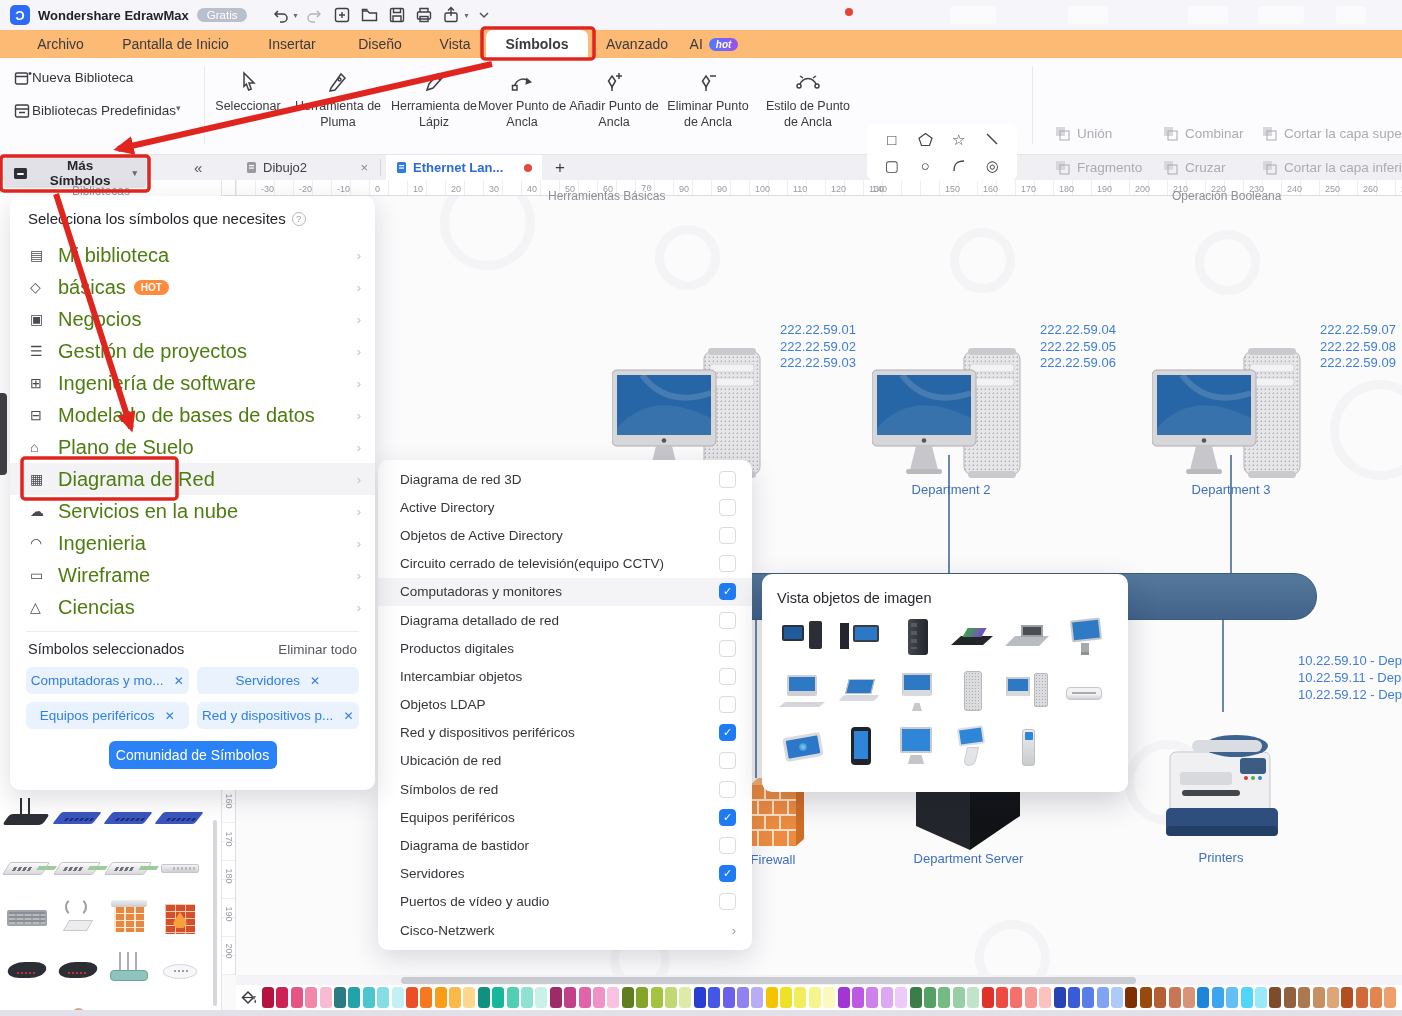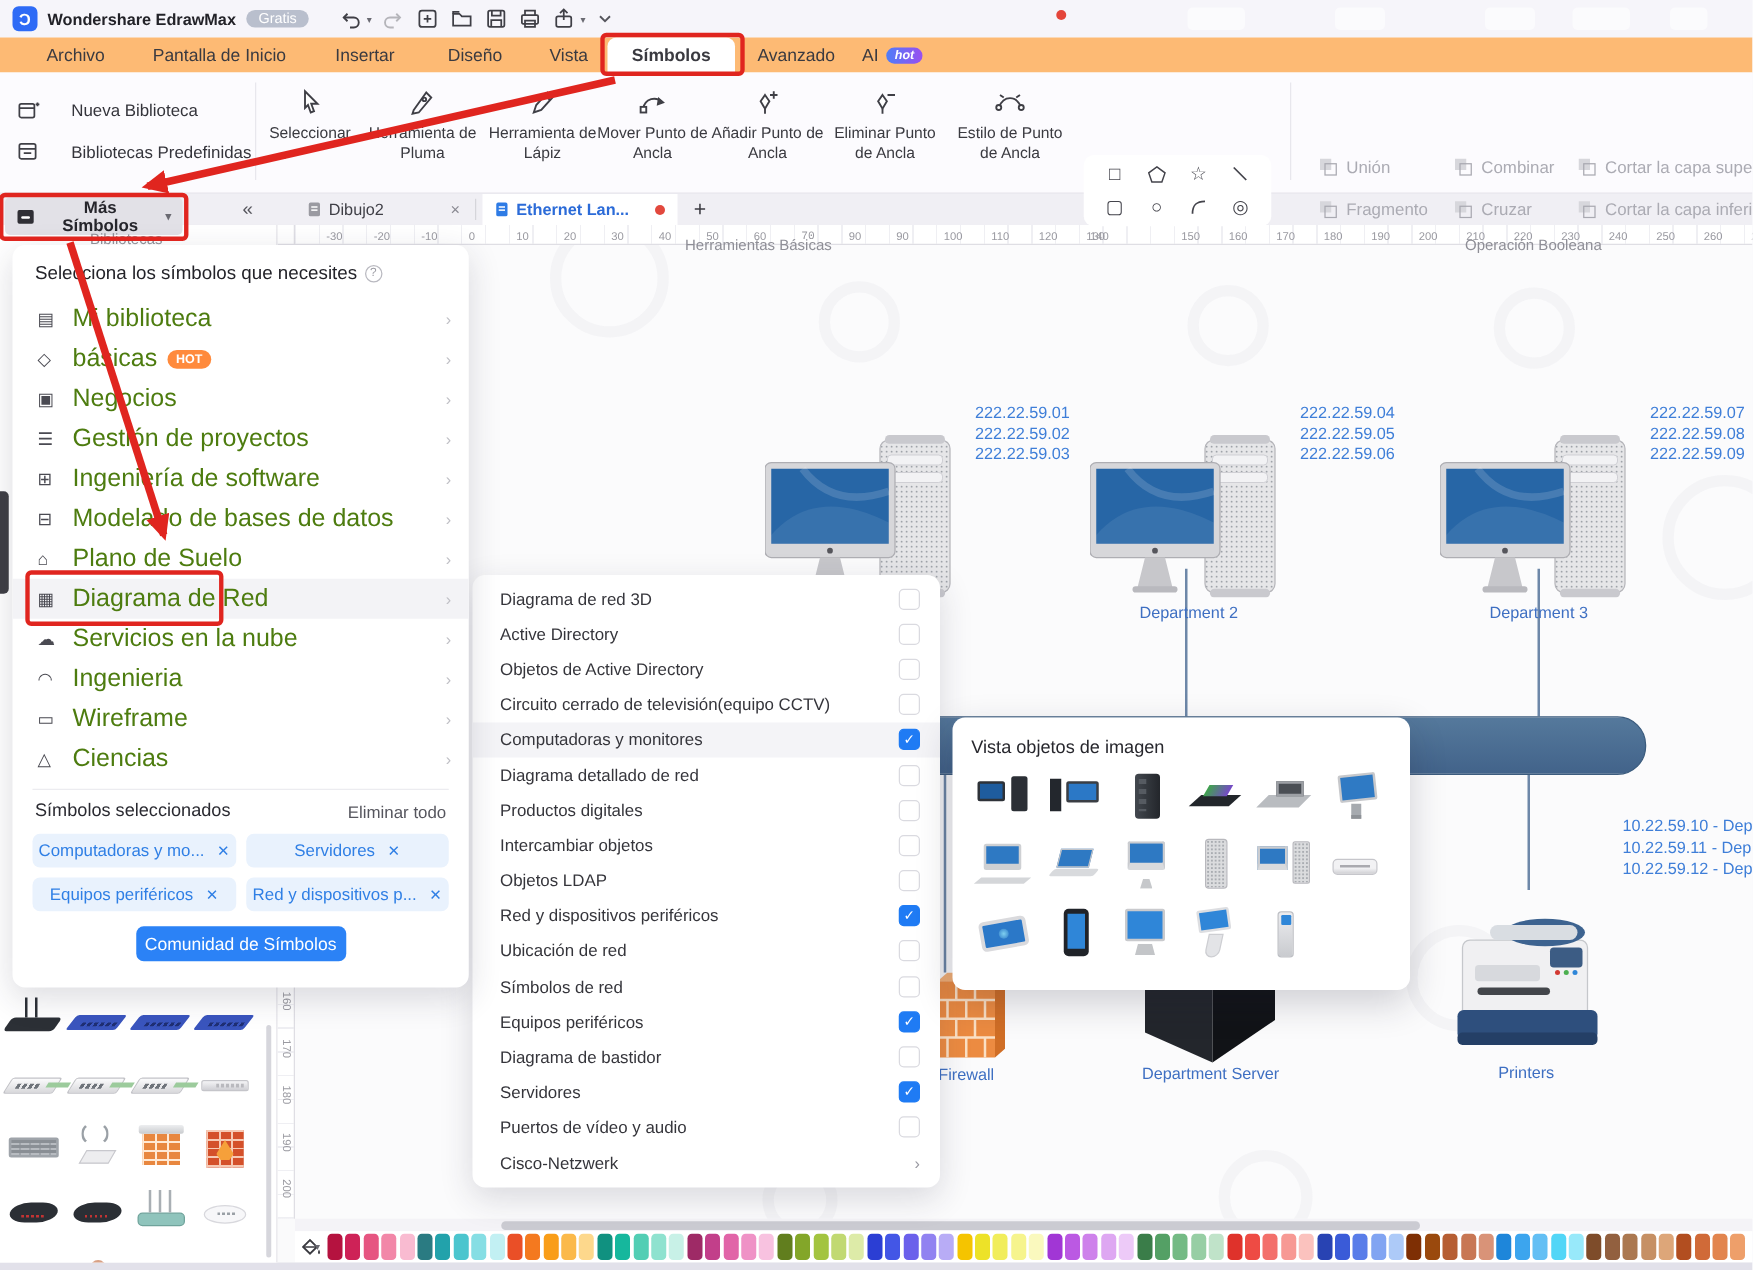--- a/index.html
+++ b/index.html
@@ -20,21 +20,21 @@
 #menubar{position:absolute;top:30px;left:0;width:100%;height:28px;background:#fdba74;display:flex;align-items:stretch;padding-left:18px;z-index:8;list-style:none}
 #menubar li{display:flex;align-items:center;justify-content:center;font-size:14px;color:#3A3A40}
 #menubar li:nth-of-type(1){width:85px}#menubar li:nth-of-type(2){width:145px}#menubar li:nth-of-type(3){width:88px}
 #menubar li:nth-of-type(4){width:88px}#menubar li:nth-of-type(5){width:62px}#menubar li:nth-of-type(6){width:102px}
 #menubar li:nth-of-type(7){width:98px}#menubar li:nth-of-type(8){width:56px}
 #menubar li.active{background:#fff;border-radius:7px 7px 0 0;font-weight:bold}
 .hotai{background:linear-gradient(90deg,#4E7DF8,#9A4FF0);color:#fff;font-size:10px;font-style:italic;font-weight:bold;border-radius:8px;padding:1px 7px;margin-left:6px}
 
 #ribbon{position:absolute;top:58px;left:0;width:100%;height:97px;background:#FCFBFE;border-bottom:1px solid #E5E4EA;z-index:8}
 .liblock{position:absolute;left:14px;top:12px}
-.librow{display:flex;align-items:flex-end;gap:25px;height:26px;font-size:13.5px;color:#34343B;margin-bottom:7px;white-space:nowrap}
+.librow{display:flex;align-items:flex-start;gap:0;height:26px;font-size:13.5px;color:#34343B;margin-bottom:7px;white-space:nowrap}
 .caret{font-size:9px;color:#6A6A72}
 .vdiv{position:absolute;top:8px;height:78px;width:1px;background:#E8E7ED}
 .rgl{position:absolute;font-size:12px;color:#8E8E96;white-space:nowrap}
 .tool{position:absolute;top:12px;display:flex;flex-direction:column;align-items:center;font-size:12.5px;color:#3A3A40;text-align:center;line-height:1.25}
 .tool svg{margin-bottom:5px}
 .shapepanel{position:absolute;left:867px;top:66px;width:150px;height:57px;background:#fff;border-radius:8px;display:grid;grid-template-columns:repeat(4,1fr);align-items:center;justify-items:center;padding:2px 8px}
 .shp{color:#44444C;font-size:15px;line-height:1}
 .bi{position:absolute;display:flex;align-items:center;gap:7px;font-size:13.5px;color:#ABABB3;white-space:nowrap}
 
 #strip{position:absolute;top:155px;left:0;width:100%;height:25px;background:#F0EFF4;z-index:4}

